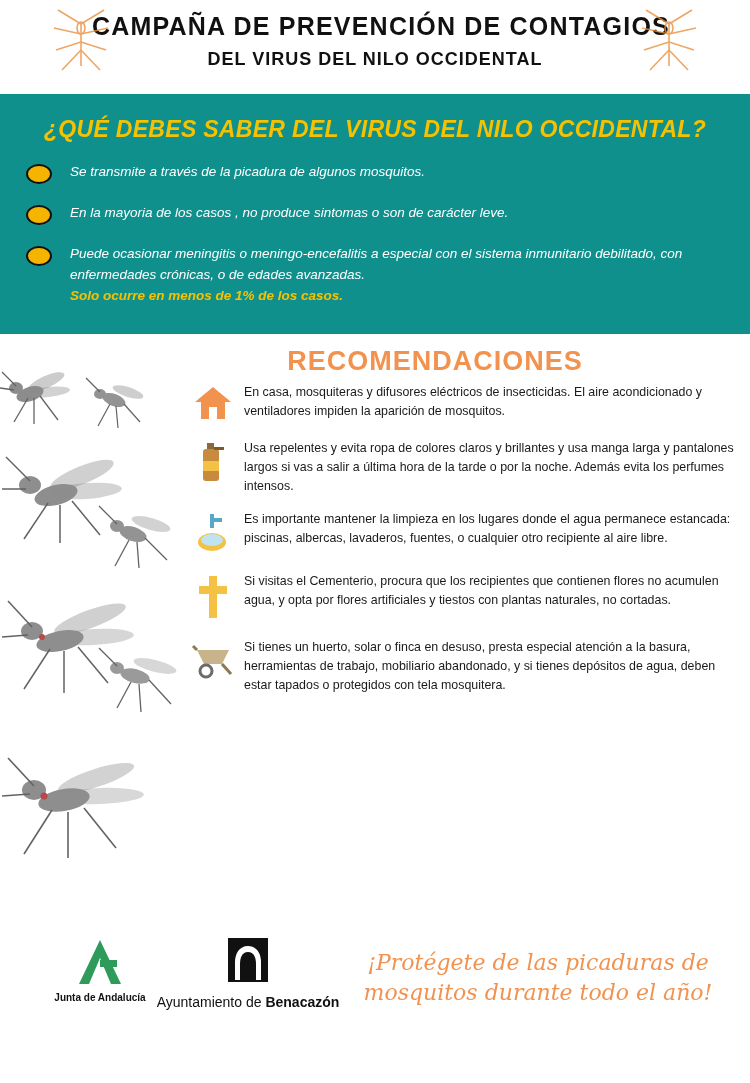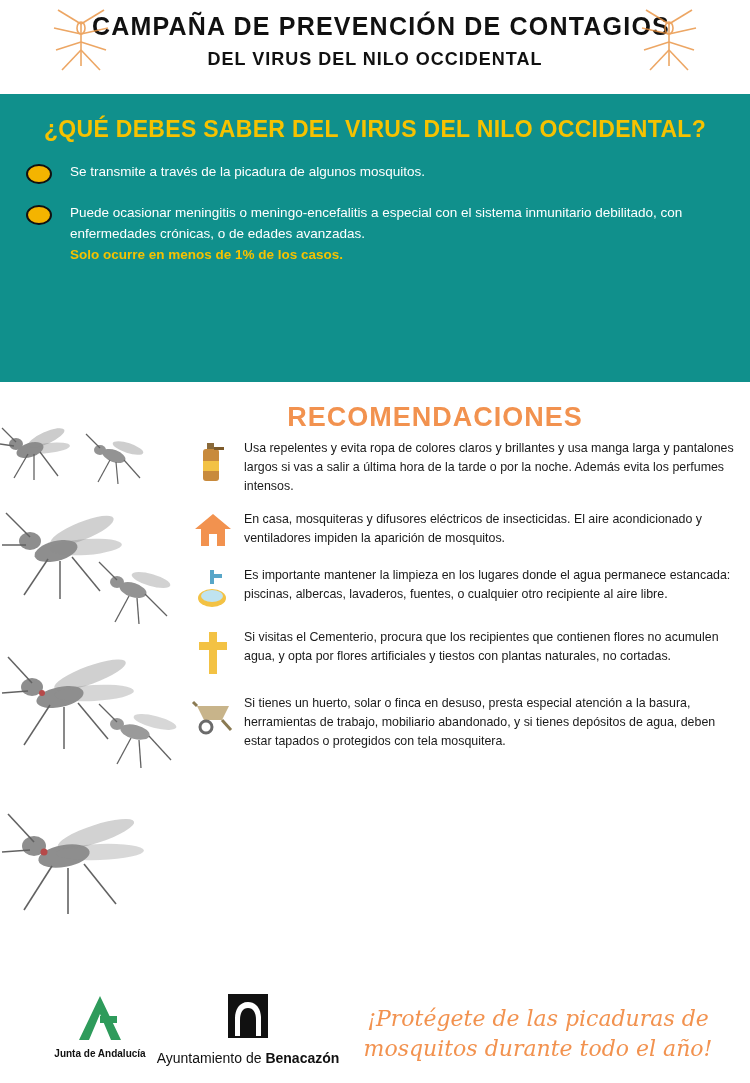--- a/index.html
+++ b/index.html
@@ -45,21 +45,22 @@
   }
   .mosq-deco.left{left:46px;}
   .mosq-deco.right{right:46px;}
 
   
   .teal{
     background:#0f8c8c;
     background:#10908c;
     padding:18px 26px 27px 26px;
     box-sizing:border-box;
-    height:288px;
+    height:240px;
+    font-style:italic;
   }
   .teal h3{
     margin:4px 0 18px 0;
     text-align:center;
     color:#f6c200;
     font-size:23px;
     font-weight:bold;
     letter-spacing:.3px;
   }
   .bullet-row{
@@ -95,21 +96,20 @@
   }
   .recs-title{
     text-align:center;
     color:#f08a5d;
     color:#f2924f;
     font-size:27px;
     font-weight:bold;
     letter-spacing:1px;
     padding:12px 0 6px 0;
     margin-left:120px;
-    margin-top:8px;
   }
   .recs-list{
     margin-left:190px;
     margin-right:8px;
   }
   .rec-row{
     display:flex;
     align-items:flex-start;
     margin-bottom:14px;
   }
@@ -222,20 +222,26 @@
 <div class="teal">
   <h3>¿QUÉ DEBES SABER DEL VIRUS DEL NILO OCCIDENTAL?</h3>
 
   <div class="bullet-row">
     <span class="bullet-dot"></span>
     <div class="bullet-text">
       <span>Se transmite a través de la picadura de algunos mosquitos.</span>
     </div>
   </div>
 
+  <div class="bullet-row">
+    <span class="bullet-dot"></span>
+    <div class="bullet-text">
+      <span>En la mayoria de los casos , no produce sintomas o  son de carácter leve.</span>
+    </div>
+  </div>
 
   <div class="bullet-row">
     <span class="bullet-dot"></span>
     <div class="bullet-text">
       <span>Puede ocasionar meningitis o meningo-encefalitis a especial con el sistema inmunitario debilitado, con enfermedades crónicas, o de edades avanzadas.</span>
       <span class="hl">Solo ocurre en menos de 1% de los casos.</span>
     </div>
   </div>
 </div>
 
@@ -347,43 +353,43 @@
           <line x1="34" y1="52" x2="8" y2="24"></line>
         <line x1="30" y1="60" x2="2" y2="62"></line>
       </g>
       <circle cx="44" cy="62" r="3.5" fill="#b03a3a"></circle>
     </svg>
   </div>
 
   <div class="recs-title">RECOMENDACIONES</div>
 
   <div class="recs-list">
+
+    <div class="rec-row">
+      <div class="rec-icon">
+        <svg width="38" height="36" viewBox="0 0 38 36">
+          <polygon points="19,2 37,17 31,17 31,34 7,34 7,17 1,17" fill="#f2924f"></polygon>
+          <rect x="15" y="22" width="8" height="12" fill="#ffffff"></rect>
+        </svg>
+      </div>
+      <div class="rec-text">En casa, mosquiteras y difusores eléctricos de insecticidas. El aire acondicionado y ventiladores  impiden la aparición de mosquitos.</div>
+    </div>
 
     <div class="rec-row">
       <div class="rec-icon">
         <svg width="30" height="44" viewBox="0 0 30 44">
           <rect x="9" y="2" width="7" height="6" fill="#8a6a3a"></rect>
           <rect x="5" y="8" width="16" height="32" rx="3" fill="#c88a3c"></rect>
           <rect x="5" y="20" width="16" height="10" fill="#f3c244"></rect>
           <rect x="16" y="6" width="10" height="3" fill="#7d5a2a"></rect>
         </svg>
       </div>
       <div class="rec-text">Usa repelentes y evita ropa de colores claros y brillantes y usa manga larga y pantalones largos si vas a  salir a última hora de la tarde o por la noche. Además evita los perfumes intensos.</div>
     </div>
 
-    <div class="rec-row">
-      <div class="rec-icon">
-        <svg width="38" height="36" viewBox="0 0 38 36">
-          <polygon points="19,2 37,17 31,17 31,34 7,34 7,17 1,17" fill="#f2924f"></polygon>
-          <rect x="15" y="22" width="8" height="12" fill="#ffffff"></rect>
-        </svg>
-      </div>
-      <div class="rec-text">En casa, mosquiteras y difusores eléctricos de insecticidas. El aire acondicionado y ventiladores  impiden la aparición de mosquitos.</div>
-    </div>
-
 
     <div class="rec-row">
       <div class="rec-icon">
         <svg width="38" height="42" viewBox="0 0 38 42">
           <rect x="16" y="2" width="4" height="14" fill="#58a6c8"></rect>
           <rect x="16" y="6" width="12" height="4" fill="#58a6c8"></rect>
           <ellipse cx="18" cy="30" rx="14" ry="9" fill="#f3c244"></ellipse>
           <ellipse cx="18" cy="28" rx="11" ry="6" fill="#bfe3f0"></ellipse>
         </svg>
       </div>

